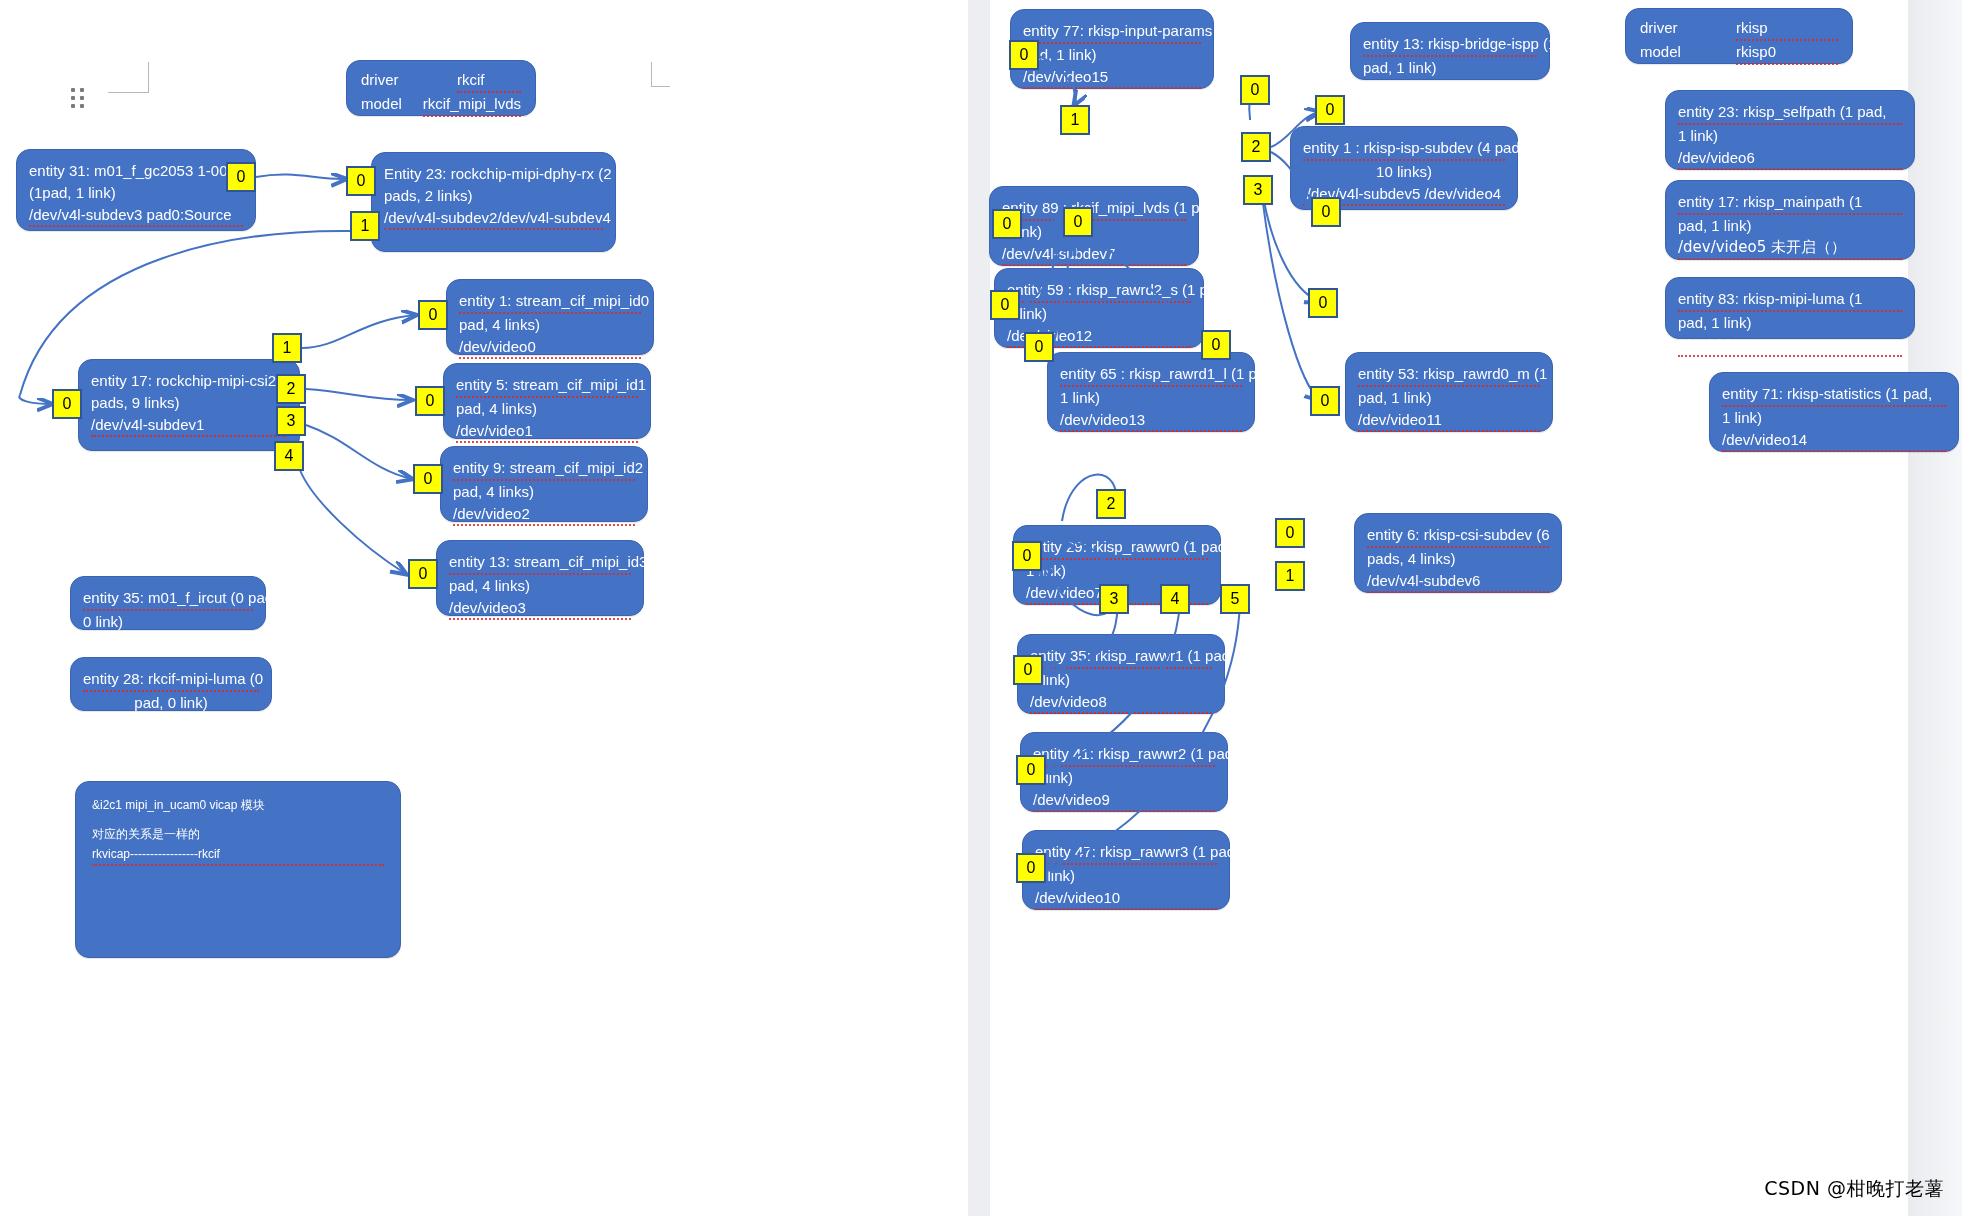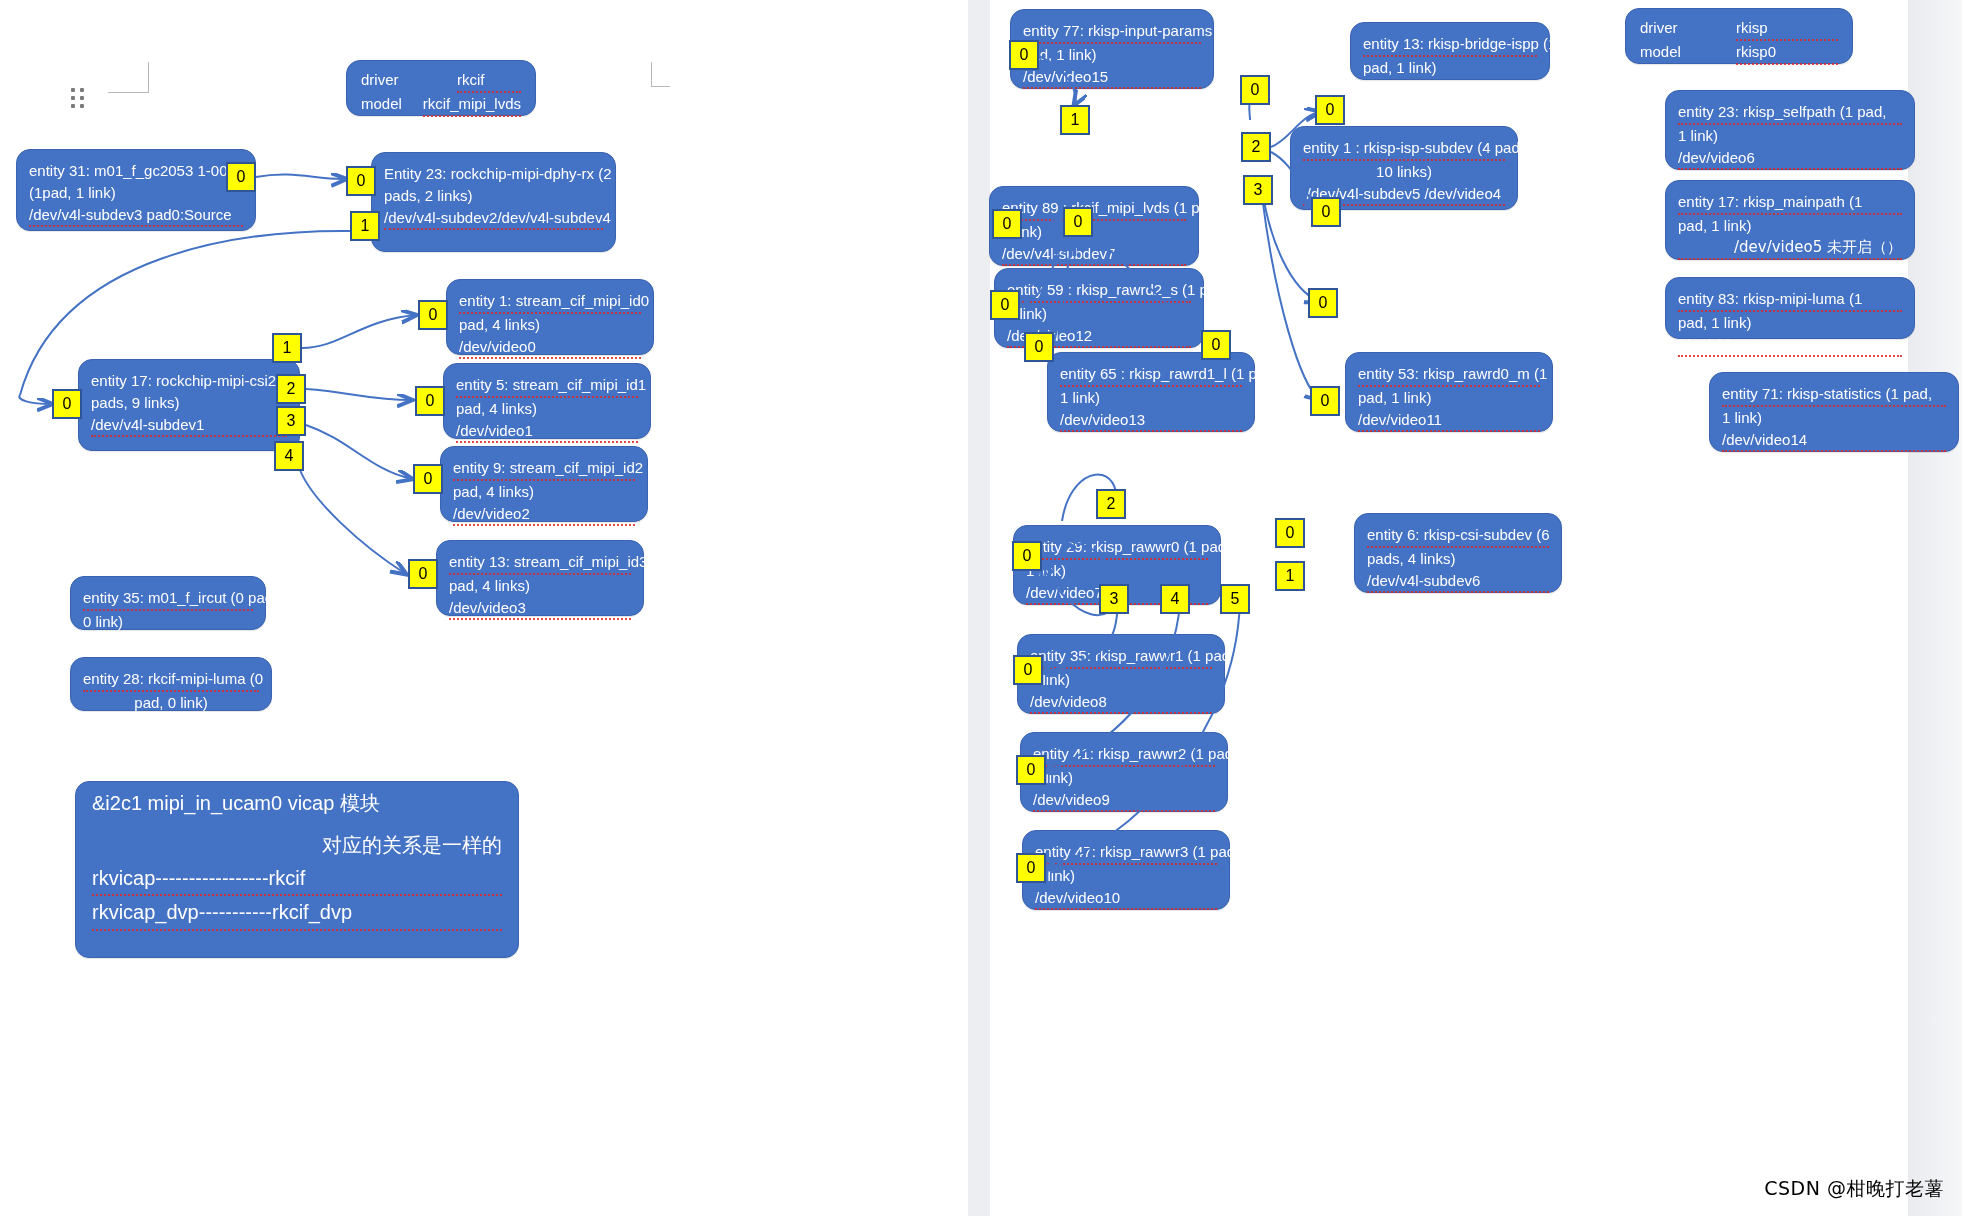--- a/index.html
+++ b/index.html
@@ -38,21 +38,21 @@
   .links path{fill:none;stroke:#4472c4;stroke-width:2;}
 
   
   .crop{position:absolute;border-color:#b8b8b8;border-style:solid;}
   .handle{position:absolute;width:14px;height:20px;}
   .handle i{position:absolute;width:4px;height:4px;background:#7b7b7b;
             border-radius:1px;display:block;}
 
   .watermark{position:absolute;right:18px;bottom:14px;color:#000000;
              font-size:19px;letter-spacing:.5px;}
-  .cjk{font-family:"DejaVu Sans","Liberation Sans",sans-serif;text-align:right;}
+  .cjk{font-family:"DejaVu Sans","Liberation Sans",sans-serif;}
 </style>
 </head>
 <body>
 
 <div class="page" id="page-left"></div>
 <div class="page" id="page-gap"></div>
 <div class="page" id="page-right"></div>
 <div class="page" id="page-right-shade"></div>
 
 <div class="crop" style="left:108px;top:62px;width:40px;height:30px;border-width:0 1px 1px 0;"></div>
@@ -156,26 +156,25 @@
 <div class="node" style="left:70px;top:576px;width:196px;height:54px;">
   <span class="ln sp">entity 35: m01_f_ircut (0 pad,</span>
   <span class="ln">0 link)</span>
 </div>
 
 <div class="node center" style="left:70px;top:657px;width:202px;height:54px;">
   <span class="ln sp">entity 28: rkcif-mipi-luma (0</span>
   <span class="ln">pad, 0 link)</span>
 </div>
 
-<div class="node" style="left:75px;top:781px;width:444px;height:177px;padding:5px 16px;font-size:20px;line-height:1.62;">
+<div class="node" style="left:75px;top:781px;width:326px;height:177px;padding:14px 16px;font-size:12px;line-height:1.62;">
   <span class="ln"> &amp;i2c1    mipi_in_ucam0                vicap 模块</span>
   <span class="ln" style="height:10px;"></span>
   <span class="ln cjk">对应的关系是一样的</span>
   <span class="ln sp">rkvicap-----------------rkcif</span>
-  <span class="ln sp">rkvicap_dvp-----------rkcif_dvp</span>
 </div>
 
 <div class="pad" style="left:226px;top:162px;">0</div>
 <div class="pad" style="left:346px;top:166px;">0</div>
 <div class="pad" style="left:350px;top:211px;">1</div>
 <div class="pad" style="left:52px;top:389px;">0</div>
 <div class="pad" style="left:272px;top:333px;">1</div>
 <div class="pad" style="left:276px;top:374px;">2</div>
 <div class="pad" style="left:276px;top:406px;">3</div>
 <div class="pad" style="left:274px;top:441px;">4</div>

